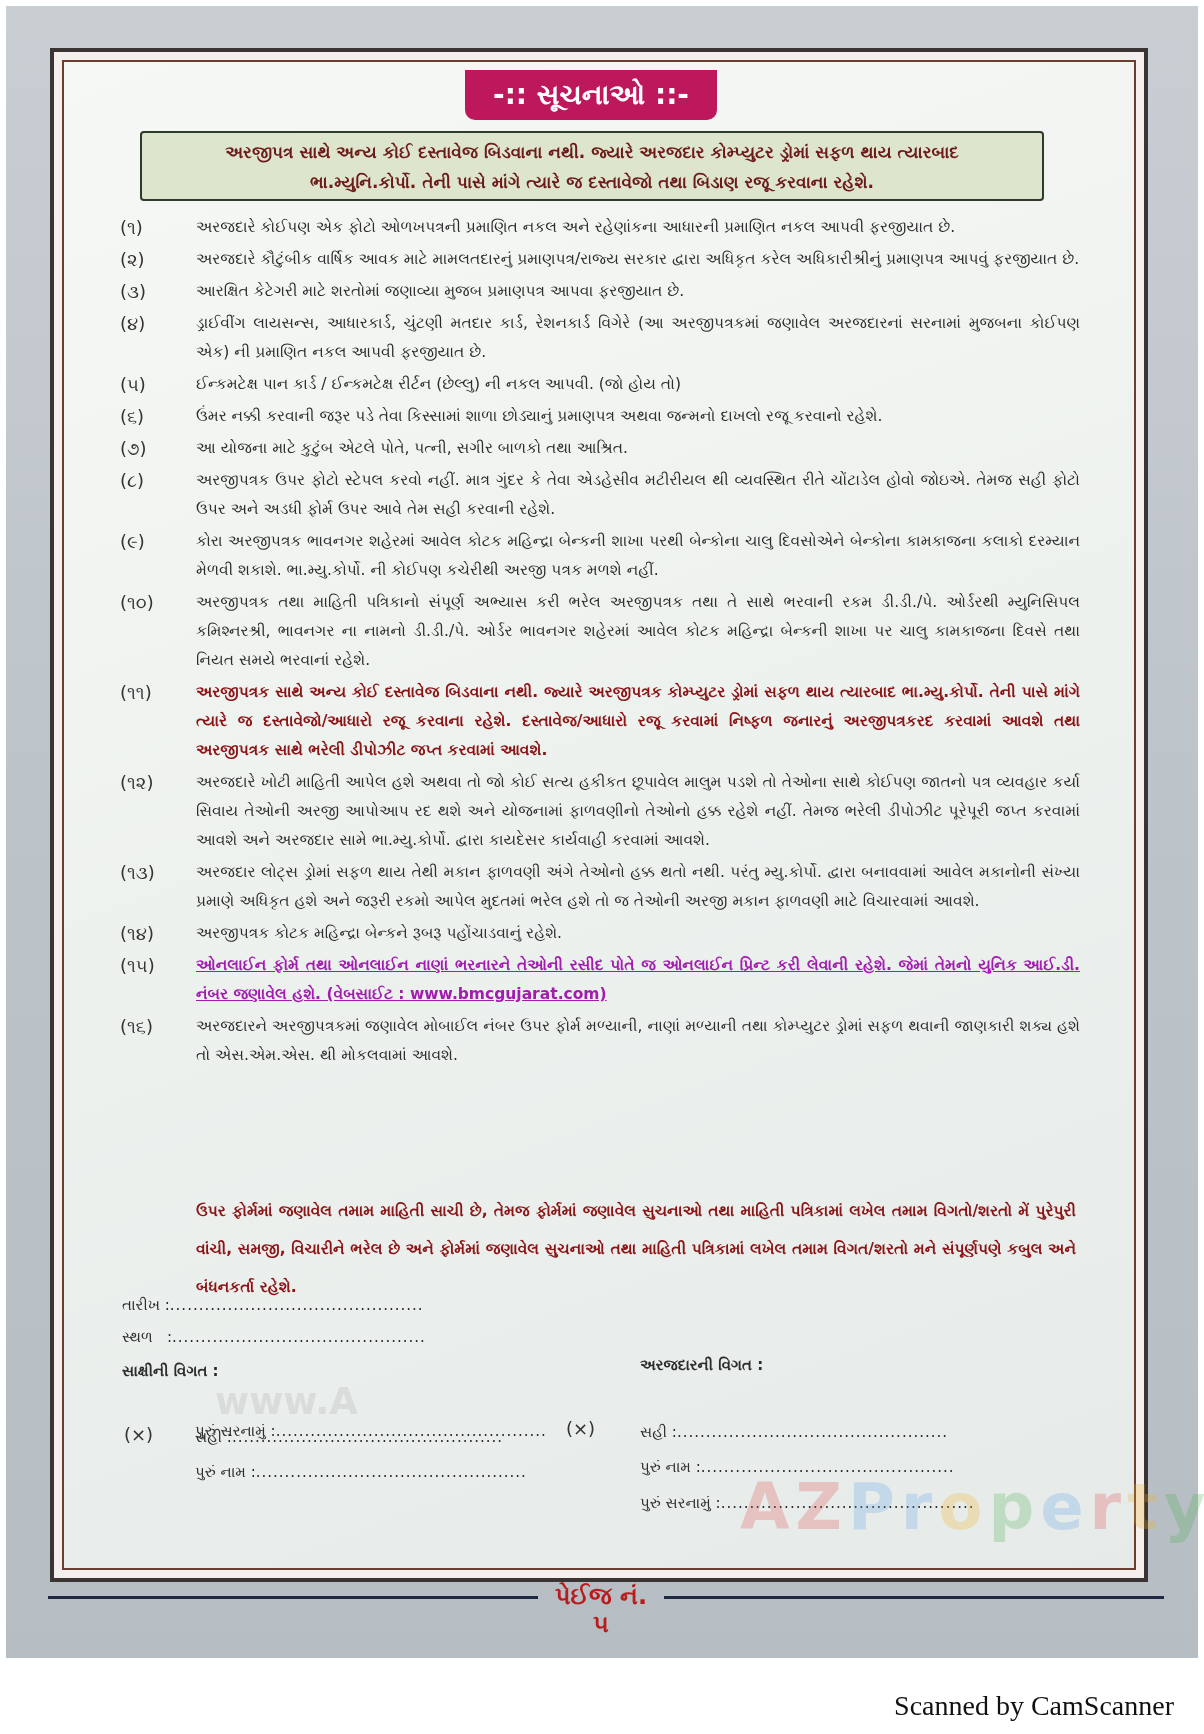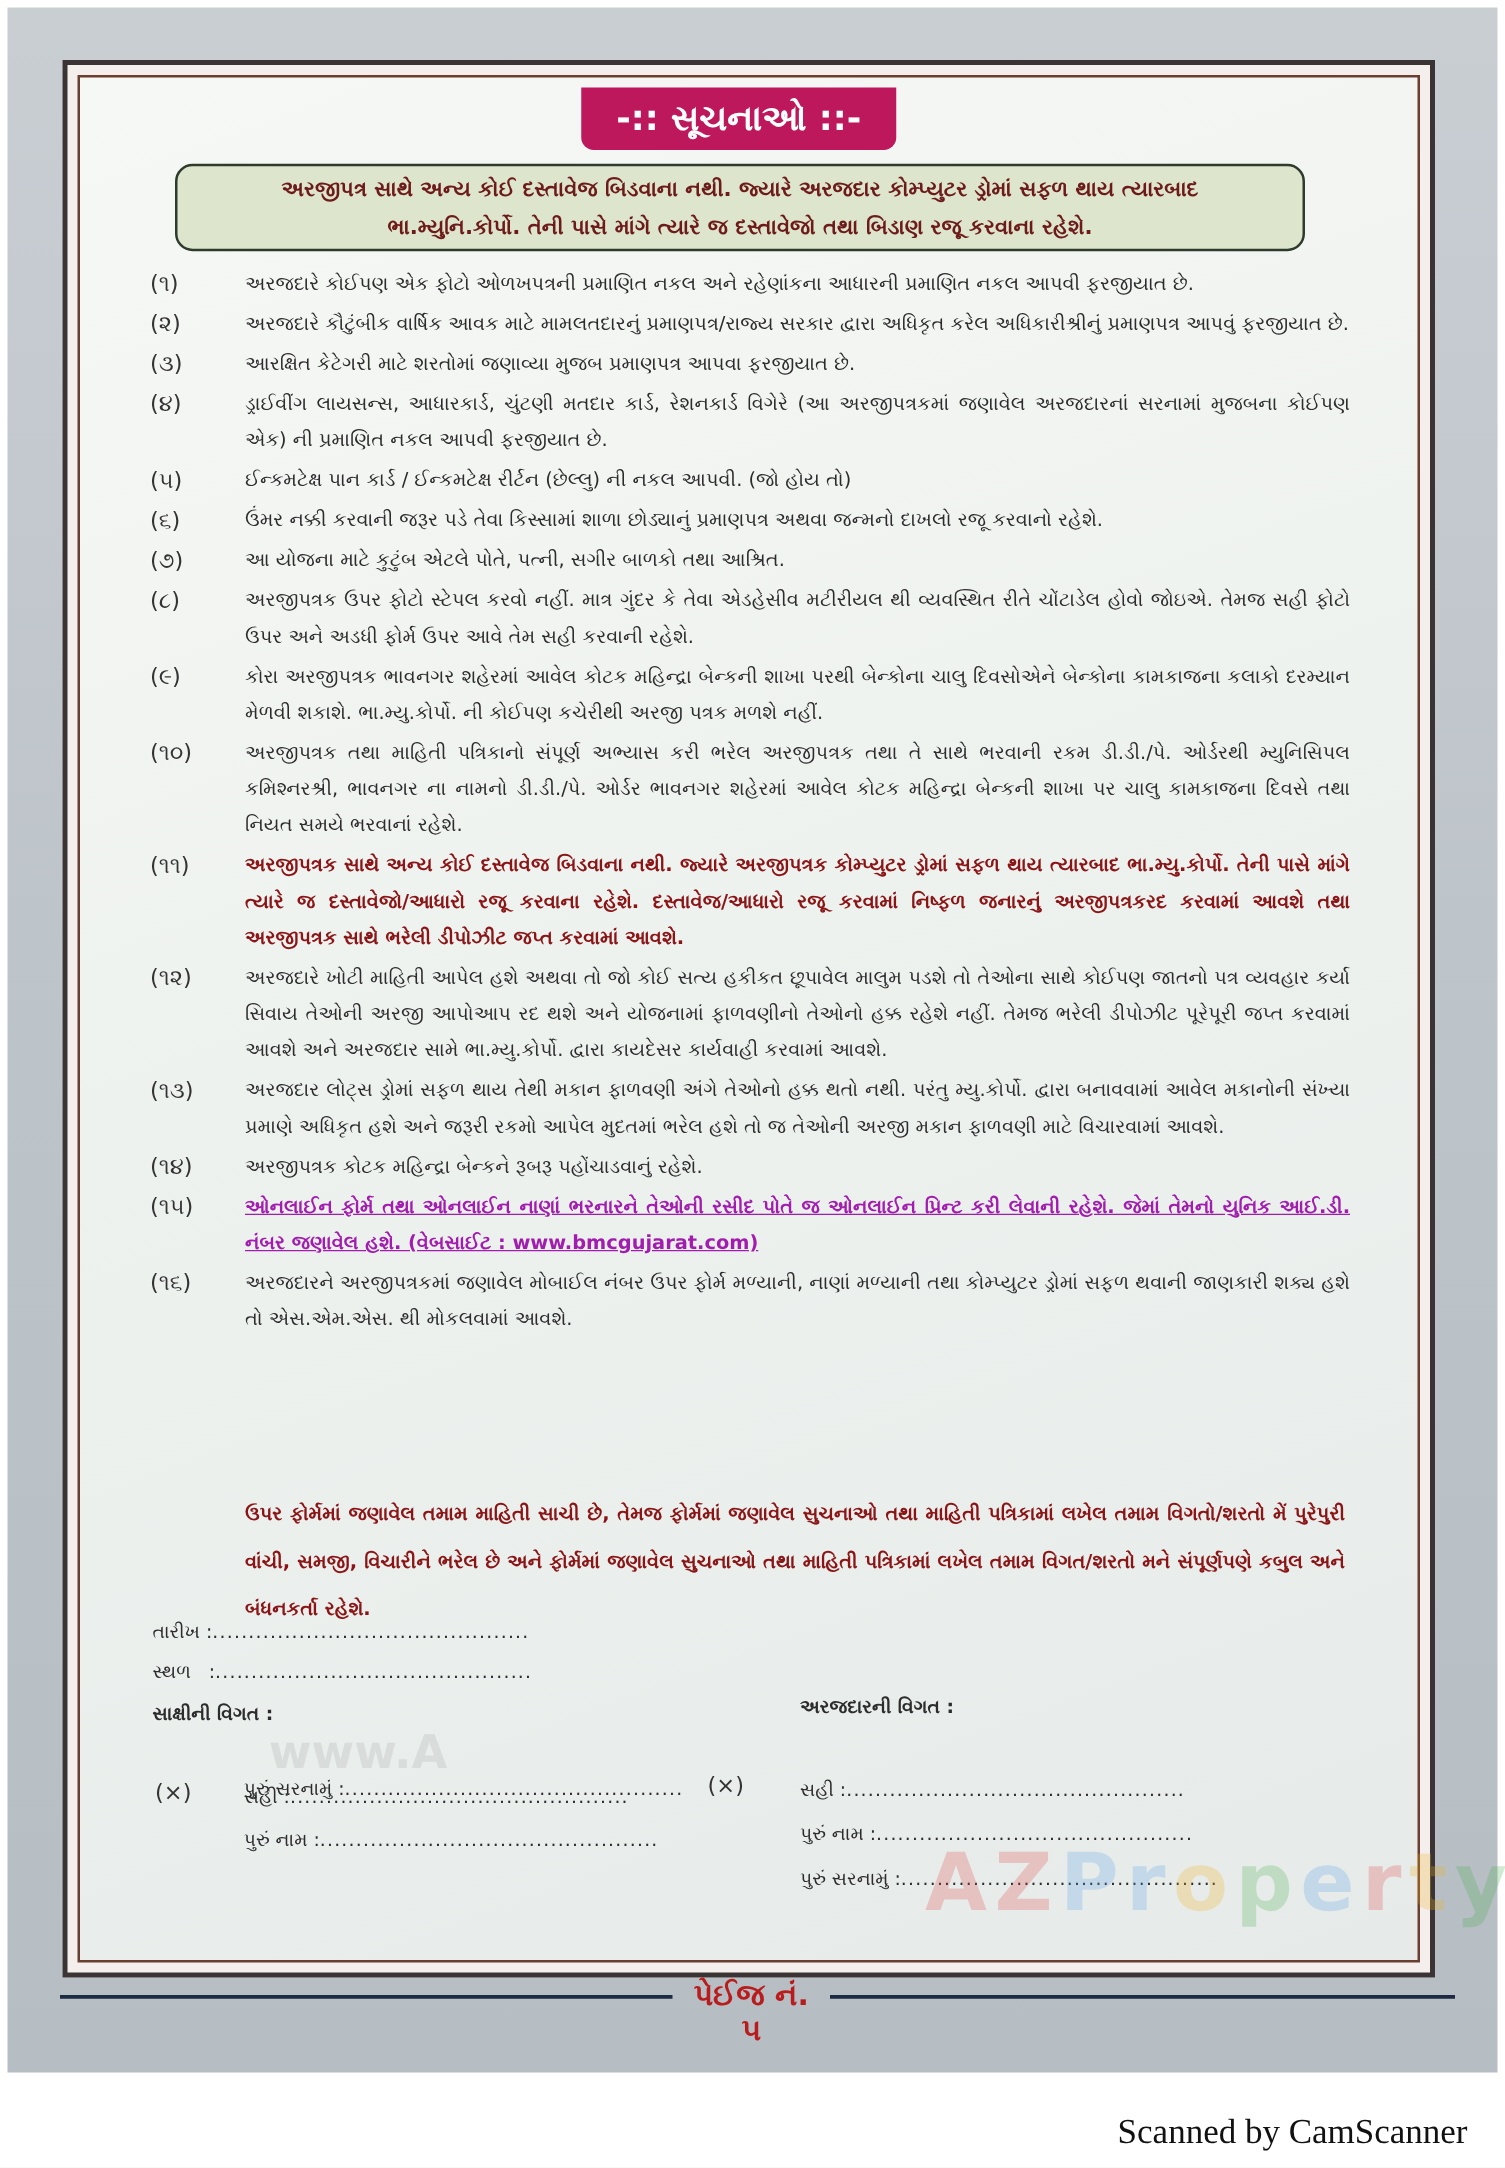--- a/index.html
+++ b/index.html
@@ -20,21 +20,21 @@
     border: 2px solid #6b3f30;
     background: linear-gradient(160deg, #f6f8f5 0%, #eef2ef 45%, #e6ebe9 100%);
   }
   .badge {
     position: absolute; left: 465px; top: 70px; width: 252px; height: 50px;
     background: #be185d; border-radius: 0 0 10px 10px;
     color: #ffffff; font-weight: bold; font-size: 28px; line-height: 50px; text-align: center;
   }
   .notice-box {
     position: absolute; left: 140px; top: 131px; width: 904px; height: 70px;
-    background: #dde6cc; border: 2px solid #2d3a2c; border-radius: 14px;
+    background: #dde6cc; border: 2px solid #2d3a2c; border-radius: 4px;
     color: #6c1a1a; font-weight: bold; font-size: 17px; line-height: 30px; text-align: center;
     padding-top: 4px; box-sizing: border-box;
   }
   .items {
     position: absolute; left: 120px; top: 213px; width: 960px;
     font-size: 15.5px; color: #2c2c2c; line-height: 29px;
   }
   .item { display: flex; margin-bottom: 3px; }
   .item .num { width: 76px; flex: none; font-size: 18px; color: #333; }
   .item .txt { flex: 1; text-align: justify; }

